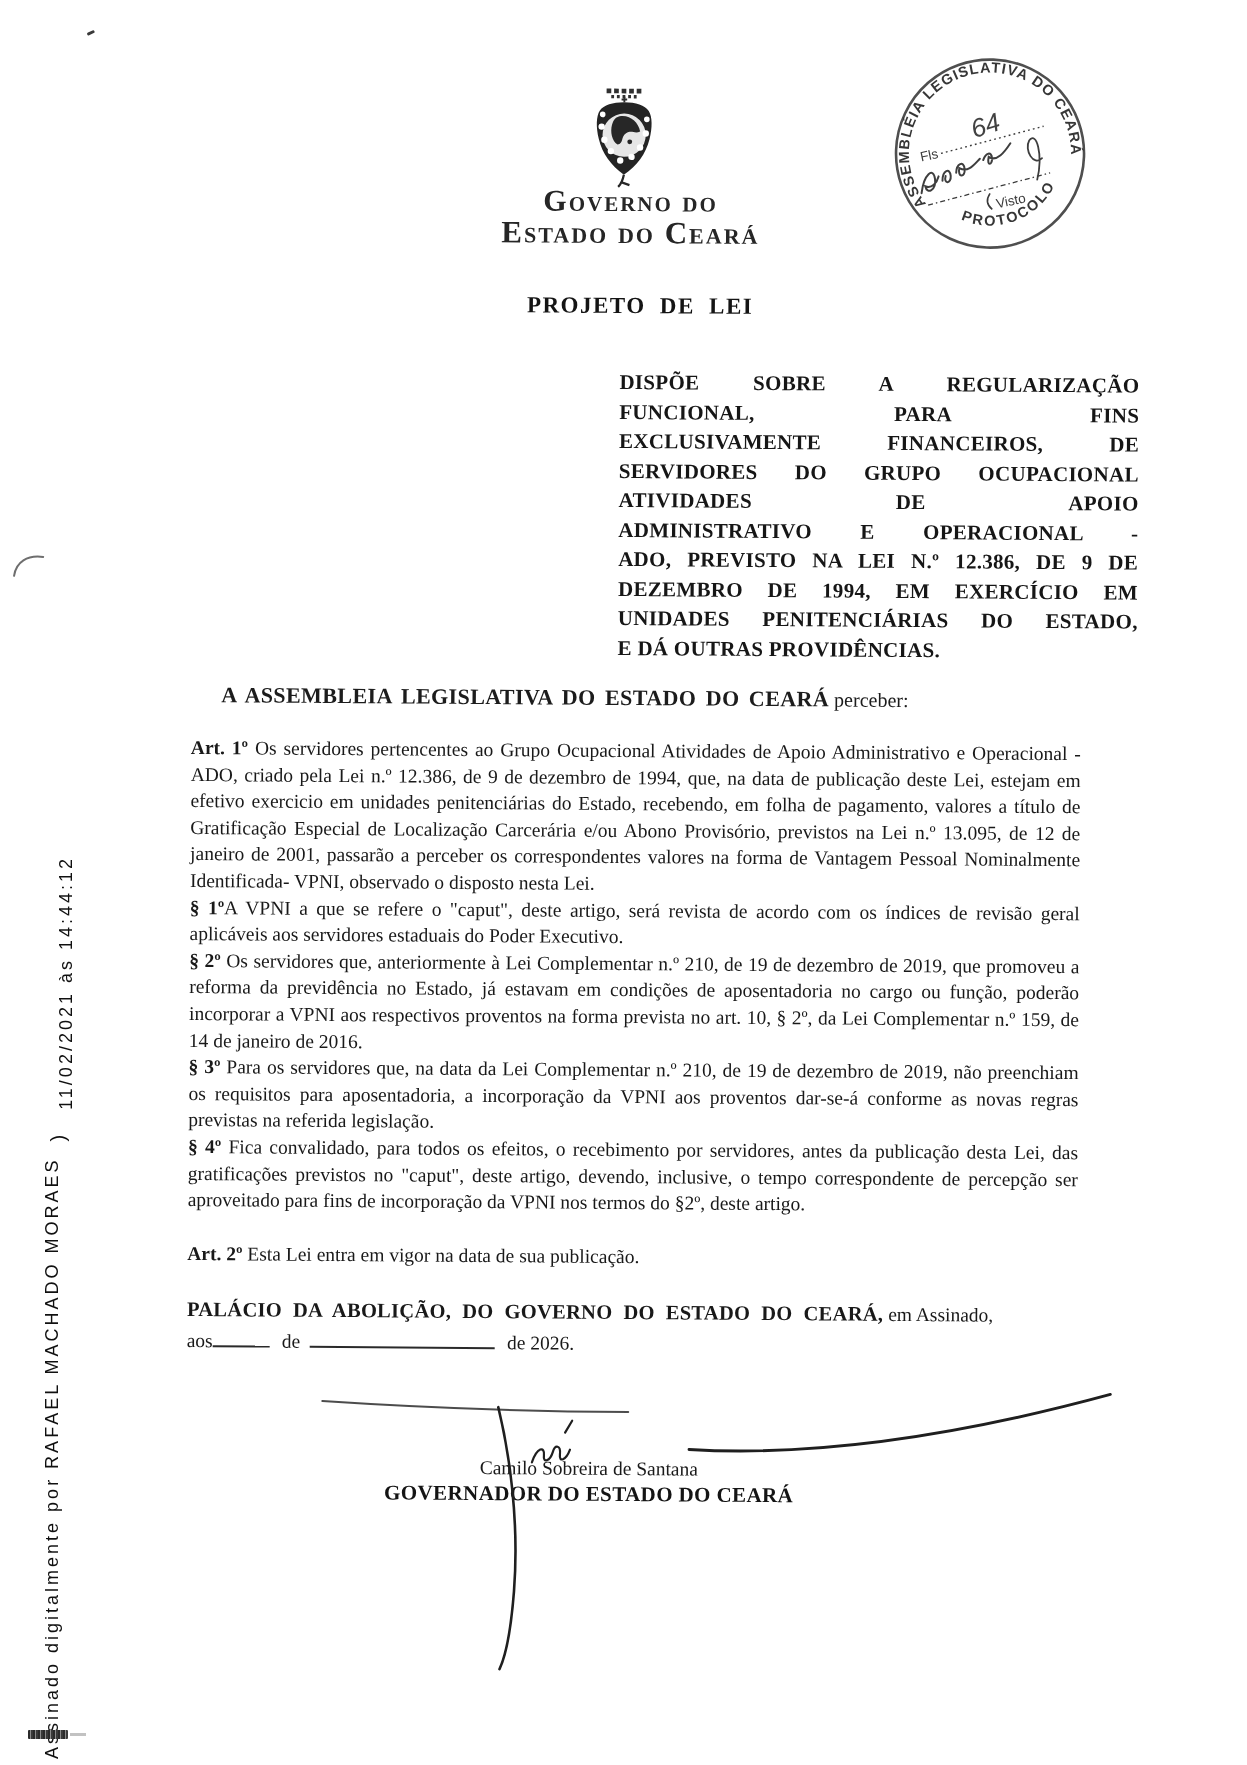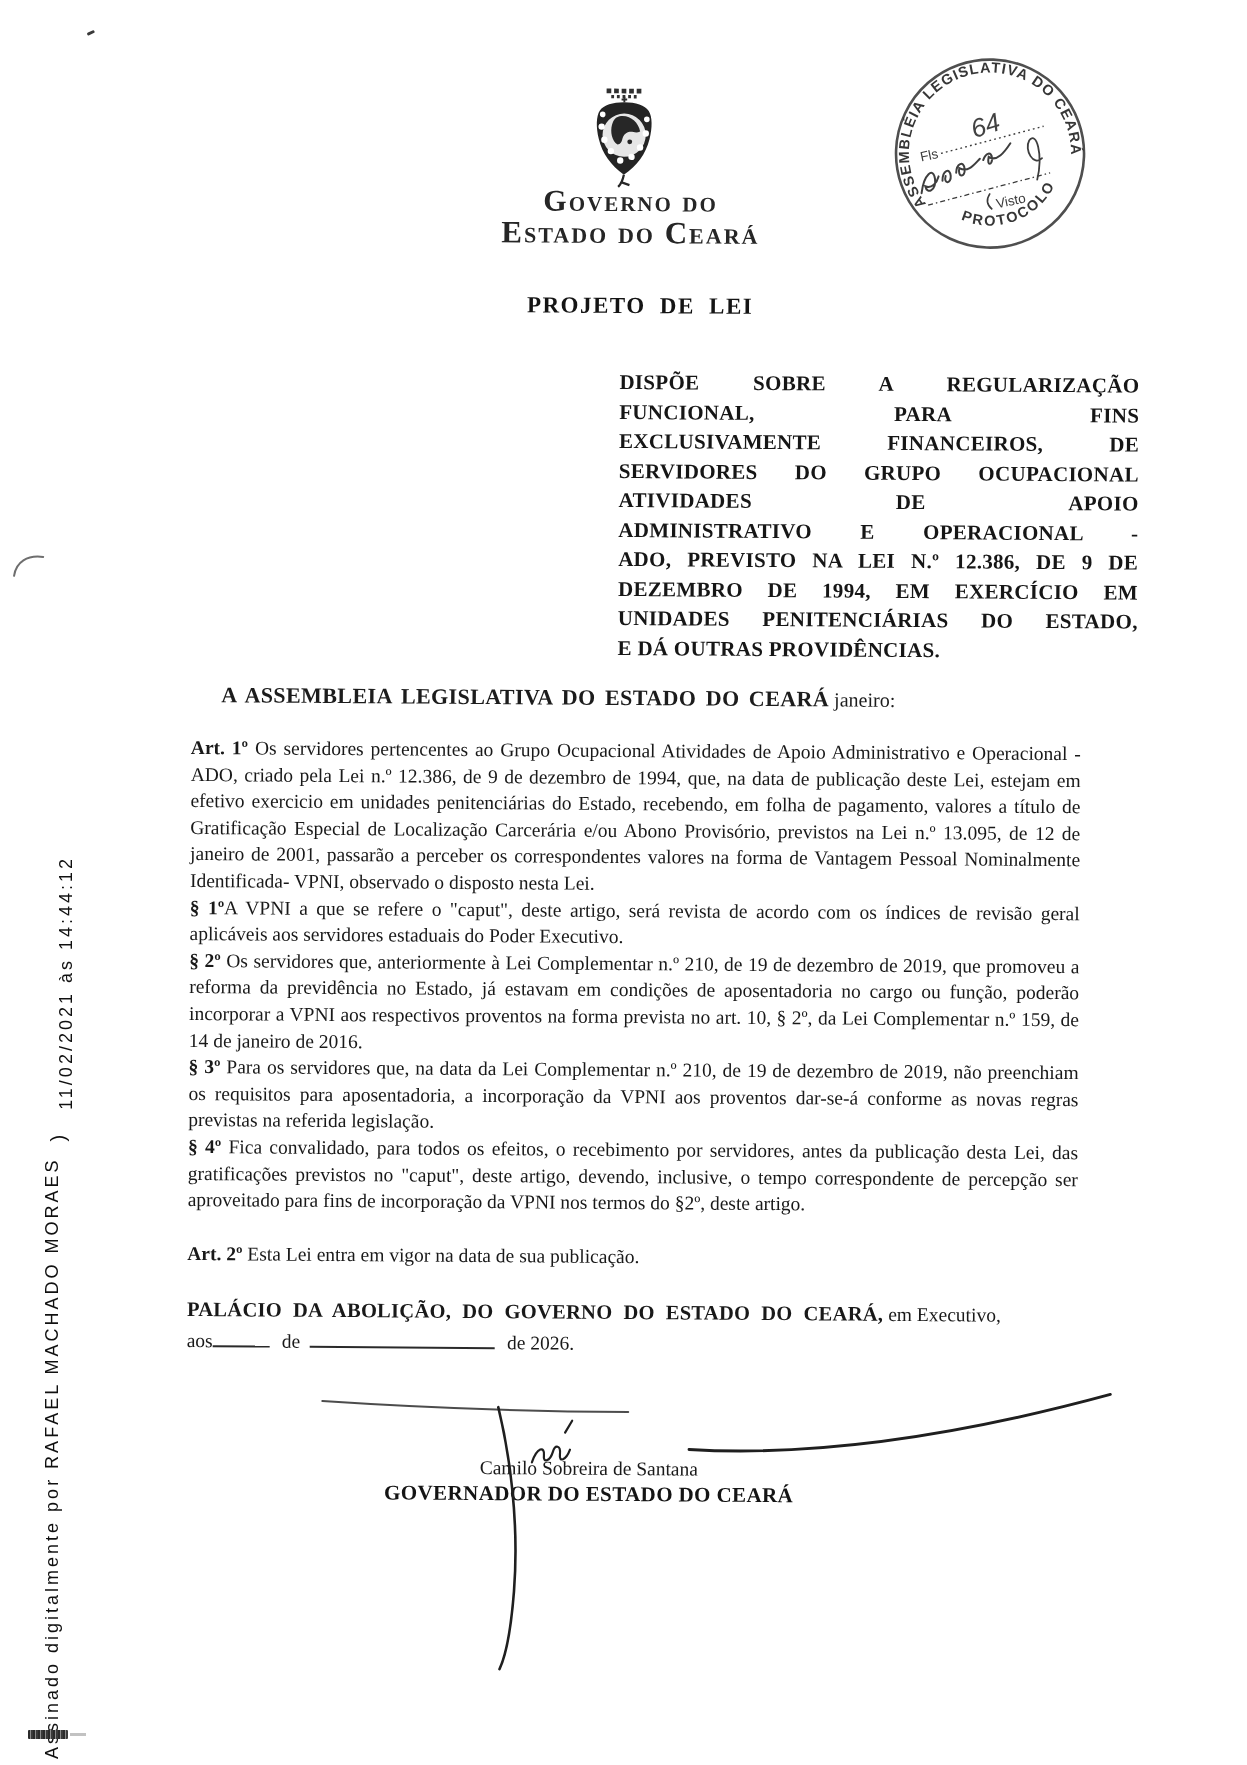--- a/index.html
+++ b/index.html
@@ -127,32 +127,32 @@
       <div class="ementa-line">SERVIDORES DO GRUPO OCUPACIONAL</div>
       <div class="ementa-line">ATIVIDADES DE APOIO</div>
       <div class="ementa-line">ADMINISTRATIVO E OPERACIONAL -</div>
       <div class="ementa-line">ADO, PREVISTO NA LEI N.º 12.386, DE 9 DE</div>
       <div class="ementa-line">DEZEMBRO DE 1994, EM EXERCÍCIO EM</div>
       <div class="ementa-line">UNIDADES PENITENCIÁRIAS DO ESTADO,</div>
       <div class="ementa-line last">E DÁ OUTRAS PROVIDÊNCIAS.</div>
     </div>
 
     <div class="enacting">
-      <b>A ASSEMBLEIA LEGISLATIVA DO ESTADO DO CEARÁ</b><span> janeiro:</span>
+      <b>A ASSEMBLEIA LEGISLATIVA DO ESTADO DO CEARÁ</b><span> perceber:</span>
     </div>
 
     <div class="bodytext">
       <p><b>Art. 1º</b><span> Os servidores pertencentes ao Grupo Ocupacional Atividades de Apoio Administrativo e Operacional -ADO, criado pela Lei n.º 12.386, de 9 de dezembro de 1994, que, na data de publicação deste Lei, estejam em efetivo exercicio em unidades penitenciárias do Estado, recebendo, em folha de pagamento, valores a título de Gratificação Especial de Localização Carcerária e/ou Abono Provisório, previstos na Lei n.º 13.095, de 12 de janeiro de 2001, passarão a perceber os correspondentes valores na forma de Vantagem Pessoal Nominalmente Identificada- VPNI, observado o disposto nesta Lei.</span></p>
       <p><b>§ 1º</b><span>A VPNI a que se refere o "caput", deste artigo, será revista de acordo com os índices de revisão geral aplicáveis aos servidores estaduais do Poder Executivo.</span></p>
       <p><b>§ 2º</b><span> Os servidores que, anteriormente à Lei Complementar n.º 210, de 19 de dezembro de 2019, que promoveu a reforma da previdência no Estado, já estavam em condições de aposentadoria no cargo ou função, poderão incorporar a VPNI aos respectivos proventos na forma prevista no art. 10, § 2º, da Lei Complementar n.º 159, de 14 de janeiro de 2016.</span></p>
       <p><b>§ 3º</b><span> Para os servidores que, na data da Lei Complementar n.º 210, de 19 de dezembro de 2019, não preenchiam os requisitos para aposentadoria, a incorporação da VPNI aos proventos dar-se-á conforme as novas regras previstas na referida legislação.</span></p>
       <p><b>§ 4º</b><span> Fica convalidado, para todos os efeitos, o recebimento por servidores, antes da publicação desta Lei, das gratificações previstos no "caput", deste artigo, devendo, inclusive, o tempo correspondente de percepção ser aproveitado para fins de incorporação da VPNI nos termos do §2º, deste artigo.</span></p>
       <p class="art2"><b>Art. 2º</b><span> Esta Lei entra em vigor na data de sua publicação.</span></p>
       <p class="closing">
-        <b>PALÁCIO DA ABOLIÇÃO, DO GOVERNO DO ESTADO DO CEARÁ,</b><span> em Executivo,</span>
+        <b>PALÁCIO DA ABOLIÇÃO, DO GOVERNO DO ESTADO DO CEARÁ,</b><span> em Assinado,</span>
         <span class="dateline">
           <span>aos</span><span class="blank blank1"></span><span>de</span><span class="blank blank2"></span><span>de 2026.</span>
         </span>
       </p>
     </div>
 
     <div class="sigblock">
       <div class="signame">Camilo Sobreira de Santana</div>
       <div class="sigrole">GOVERNADOR DO ESTADO DO CEARÁ</div>
     </div>

